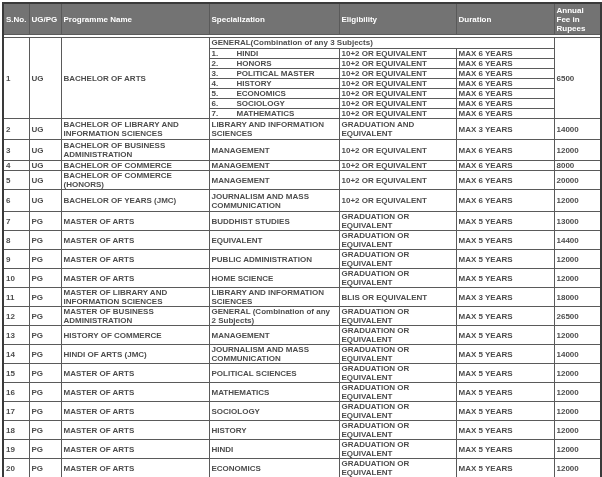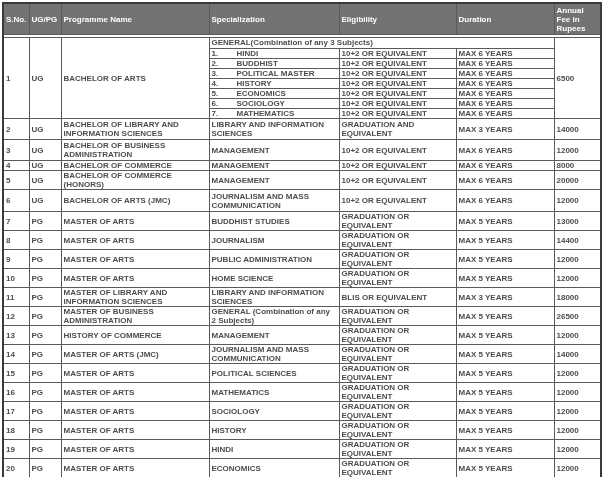--- a/index.html
+++ b/index.html
@@ -55,21 +55,21 @@
           <td rowspan="8">BACHELOR OF ARTS</td>
           <td colspan="3" class="general">GENERAL(Combination of any 3 Subjects)</td>
           <td rowspan="8">6500</td>
         </tr>
         <tr class="h10">
           <td><span class="num">1.</span><span>HINDI</span></td>
           <td>10+2 OR EQUIVALENT</td>
           <td>MAX 6 YEARS</td>
         </tr>
         <tr class="h10">
-          <td><span class="num">2.</span><span>BUDDHIST</span></td>
+          <td><span class="num">2.</span><span>HONORS</span></td>
           <td>10+2 OR EQUIVALENT</td>
           <td>MAX 6 YEARS</td>
         </tr>
         <tr class="h10">
           <td><span class="num">3.</span><span>POLITICAL MASTER</span></td>
           <td>10+2 OR EQUIVALENT</td>
           <td>MAX 6 YEARS</td>
         </tr>
         <tr class="h10">
           <td><span class="num">4.</span><span>HISTORY</span></td>
@@ -123,40 +123,40 @@
           <td>UG</td>
           <td>BACHELOR OF COMMERCE (HONORS)</td>
           <td>MANAGEMENT</td>
           <td>10+2 OR EQUIVALENT</td>
           <td>MAX 6 YEARS</td>
           <td>20000</td>
         </tr>
         <tr class="h22">
           <td>6</td>
           <td>UG</td>
-          <td>BACHELOR OF ARTS (JMC)</td>
+          <td>BACHELOR OF YEARS (JMC)</td>
           <td>JOURNALISM AND MASS COMMUNICATION</td>
           <td>10+2 OR EQUIVALENT</td>
           <td>MAX 6 YEARS</td>
           <td>12000</td>
         </tr>
         <tr class="h18">
           <td>7</td>
           <td>PG</td>
           <td>MASTER OF ARTS</td>
           <td>BUDDHIST STUDIES</td>
           <td>GRADUATION OR EQUIVALENT</td>
           <td>MAX 5 YEARS</td>
           <td>13000</td>
         </tr>
         <tr class="h18">
           <td>8</td>
           <td>PG</td>
           <td>MASTER OF ARTS</td>
-          <td>JOURNALISM</td>
+          <td>EQUIVALENT</td>
           <td>GRADUATION OR EQUIVALENT</td>
           <td>MAX 5 YEARS</td>
           <td>14400</td>
         </tr>
         <tr class="h18">
           <td>9</td>
           <td>PG</td>
           <td>MASTER OF ARTS</td>
           <td>PUBLIC ADMINISTRATION</td>
           <td>GRADUATION OR EQUIVALENT</td>
@@ -195,21 +195,21 @@
           <td>PG</td>
           <td>HISTORY OF COMMERCE</td>
           <td>MANAGEMENT</td>
           <td>GRADUATION OR EQUIVALENT</td>
           <td>MAX 5 YEARS</td>
           <td>12000</td>
         </tr>
         <tr class="h18">
           <td>14</td>
           <td>PG</td>
-          <td>MASTER OF ARTS (JMC)</td>
+          <td>HINDI OF ARTS (JMC)</td>
           <td>JOURNALISM AND MASS COMMUNICATION</td>
           <td>GRADUATION OR EQUIVALENT</td>
           <td>MAX 5 YEARS</td>
           <td>14000</td>
         </tr>
         <tr class="h18">
           <td>15</td>
           <td>PG</td>
           <td>MASTER OF ARTS</td>
           <td>POLITICAL SCIENCES</td>

